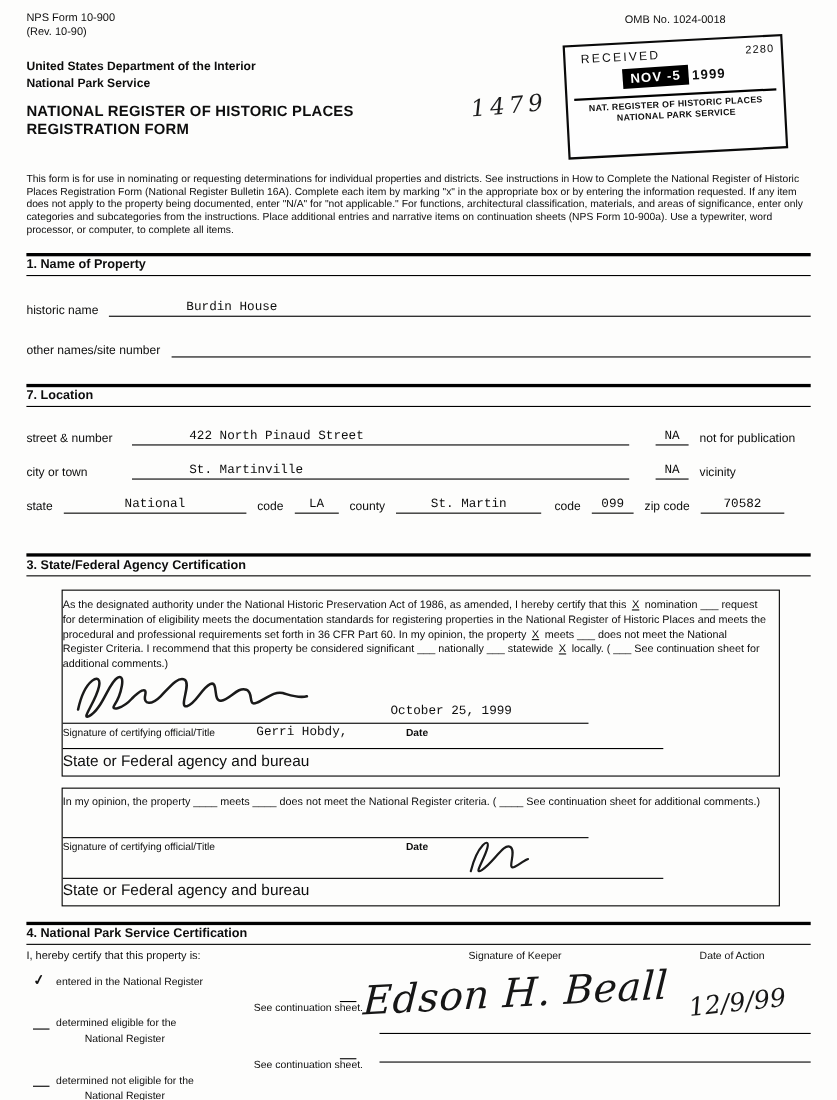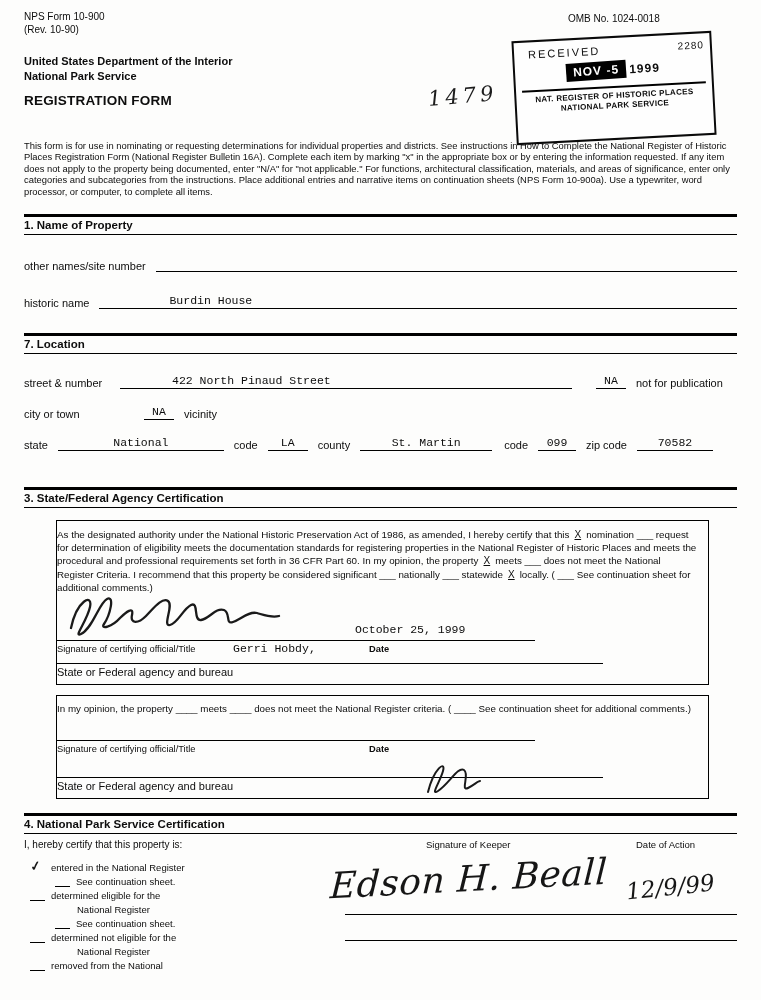--- a/index.html
+++ b/index.html
@@ -68,21 +68,21 @@
   .sig-svg { position:absolute; left:6px; top:-4px; }
   .sig-date { position:absolute; left:298px; bottom:4px; }
   .rule1 { width:478px; border-bottom:1.2px solid #000; }
   .rule2 { width:546px; border-bottom:1.2px solid #000; margin-top:5px; }
   .lab-row { position:relative; height:17px; }
   .lab-sm { font-size:9.3px; }
   .lab-sig { position:absolute; left:0; top:3px; }
   .lab-name { position:absolute; left:176px; top:1px; }
   .lab-date { position:absolute; left:312px; top:3px;font-weight:bold; }
   .org-row { margin-top:5px; }
-  .bureau { font-size:11px; margin-top:2px; }
+  .bureau { font-size:14px; margin-top:2px; }
   .spacer24 { height:24px; }
   .spacer14 { height:14px; }
 
   
   .s4body { position:relative; height:190px; }
   .s4intro { position:absolute; left:0; top:5px; font-size:10px; }
   .keeper-label { position:absolute; left:402px; top:5px; font-size:9.5px; }
   .doa-label { position:absolute; left:612px; top:5px; font-size:9.5px; }
   .keeper-sig {
     position:absolute; left:306px; top:24px; font-family:"DejaVu Serif", serif;
@@ -92,21 +92,21 @@
   .doa-value {
     position:absolute; left:602px; top:40px; font-family:"DejaVu Serif", serif;
     font-style:italic; font-size:23px; transform:rotate(-6deg); color:#161616; white-space:nowrap;
   }
   .kline { position:absolute; left:321px; width:392px; border-bottom:1.3px solid #000; }
   .kline1 { top:80px; } .kline2 { top:106px; }
   .scribble { position:absolute; left:418px; top:756px; z-index:5; }
 
   .chk-list { position:absolute; left:6px; top:24px; width:300px; font-size:9.5px; }
   .chk-row { display:flex; align-items:flex-end; margin-bottom:3px; }
-  .chk-row.sub { margin-left:25px; }
+  .chk-row.sub { margin-left:25px;flex-direction:column; }
   .chk-row.cont { margin-left:47px; }
   .mk { display:inline-block; width:15px; margin-right:6px; flex:0 0 auto; }
   .mk.blank { border-bottom:1px solid #000; height:10px; }
   .mk.check { font-size:13px; font-weight:bold; transform:rotate(-10deg); color:#151515; }
 </style>
 </head>
 <body>
 
 <div class="page">
 
@@ -137,58 +137,62 @@
       <div>NPS Form 10-900</div>
       <div>(Rev. 10-90)</div>
     </div>
 
     <div class="dept">
       <div>United States Department of the Interior</div>
       <div>National Park Service</div>
     </div>
 
     <div class="title">
+      <div>NATIONAL REGISTER OF HISTORIC PLACES</div>
       <div>REGISTRATION FORM</div>
     </div>
 
     <p class="instructions">This form is for use in nominating or requesting determinations for individual properties and districts.  See instructions in How to Complete the National Register of Historic Places Registration Form (National Register Bulletin 16A).  Complete each item by marking "x" in the appropriate box or by entering the information requested. If any item does not apply to the property being documented, enter "N/A" for "not applicable."  For functions, architectural classification, materials, and areas of significance, enter only categories and subcategories from the instructions.  Place additional entries and narrative items on continuation sheets (NPS Form 10-900a). Use a typewriter, word processor, or computer, to complete all items.</p>
 
     <div class="sec-bar">
       <span>1. Name of Property</span>
+    </div>
+
+    <div class="frow" style="margin-top:22px">
+      <span class="flabel">historic name</span>
+      <span class="fline grow">
+        <span class="mono" style="padding-left:70px">Burdin House</span>
+      </span>
     </div>
 
     <div class="frow" style="margin-top:22px">
       <span class="flabel">other names/site number</span>
       <span class="fline grow">
         <span class="mono"></span>
       </span>
     </div>
 
-    <div class="frow" style="margin-top:22px">
-      <span class="flabel">historic name</span>
-      <span class="fline grow">
-        <span class="mono" style="padding-left:70px">Burdin House</span>
-      </span>
-    </div>
-
     <div class="sec-bar" style="margin-top:24px">
       <span>7. Location</span>
     </div>
 
     <div class="frow" style="margin-top:20px">
       <span class="flabel" style="width:96px">street &amp; number</span>
       <span class="fline" style="width:452px">
         <span class="mono" style="padding-left:52px">422 North Pinaud Street</span>
       </span>
       <span class="na-line mono">NA</span>
       <span class="suffix">not for publication</span>
     </div>
 
     <div class="frow" style="margin-top:16px">
       <span class="flabel" style="width:96px">city or town</span>
+      <span class="fline" style="width:452px">
+        <span class="mono" style="padding-left:52px">St. Martinville</span>
+      </span>
       <span class="na-line mono">NA</span>
       <span class="suffix">vicinity</span>
     </div>
 
     <div class="frow" style="margin-top:16px">
       <span class="flabel">state</span>
       <span class="fline" style="width:166px">
         <span class="mono center">National</span>
       </span>
       <span class="flabel" style="padding-left:10px">code</span>

